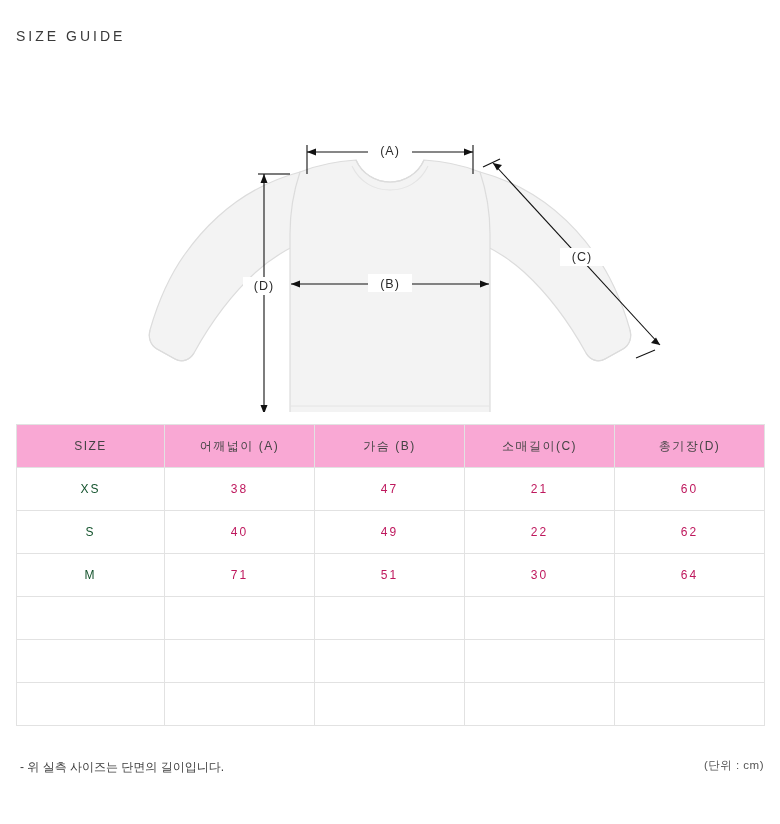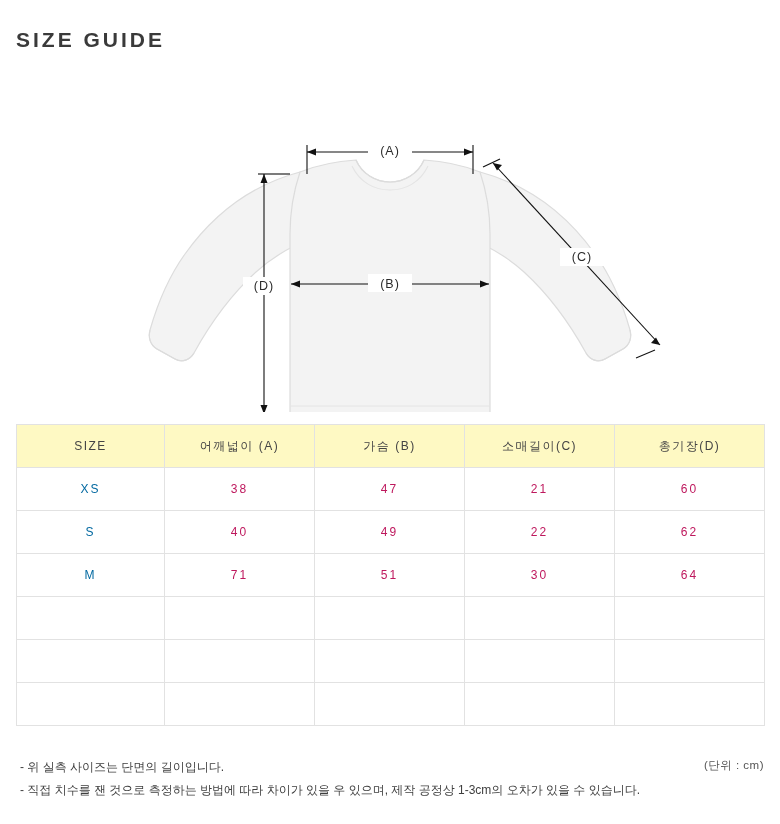--- a/index.html
+++ b/index.html
@@ -17,24 +17,24 @@
   .page {
     position: relative;
     width: 780px;
     height: 824px;
     box-sizing: border-box;
   }
   .title {
     position: absolute;
     left: 16px;
     top: 28px;
-    font-size: 21px;
+    font-size: 14px;
     letter-spacing: 3px;
     color: #3a3a3a;
-    font-weight: bold;
+    font-weight: normal;
   }
   .illustration {
     position: absolute;
     left: 0;
     top: 62px;
     width: 780px;
     height: 350px;
   }
   .table-wrap {
     position: absolute;
@@ -52,26 +52,26 @@
     border: 1px solid #e2e2e2;
     height: 40px;
     text-align: center;
     vertical-align: middle;
     font-size: 12px;
     font-weight: normal;
     letter-spacing: 2px;
     color: #555555;
   }
   table.size-table thead th {
-    background: #fef9c3;
+    background: #f9a8d4;
     color: #444444;
     letter-spacing: 1.5px;
   }
   table.size-table tbody td.size-col {
-    color: #0369a1;
+    color: #14532d;
     letter-spacing: 2px;
   }
   table.size-table tbody td {
     color: #be185d;
   }
   col.c-size { width: 148px; }
   col.c-rest { width: 150px; }
   .unit-note {
     position: absolute;
     right: 16px;
@@ -227,16 +227,15 @@
           <td></td>
         </tr>
       </tbody>
     </table>
   </div>
 
   <div class="unit-note">(단위 : cm)</div>
 
   <div class="notes">
     <div>- 위 실측 사이즈는 단면의 길이입니다.</div>
-    <div>- 직접 치수를 잰 것으로 측정하는 방법에 따라 차이가 있을 우 있으며, 제작 공정상 1-3cm의 오차가 있을 수 있습니다.</div>
   </div>
 
 </div>
 
 </body></html>

